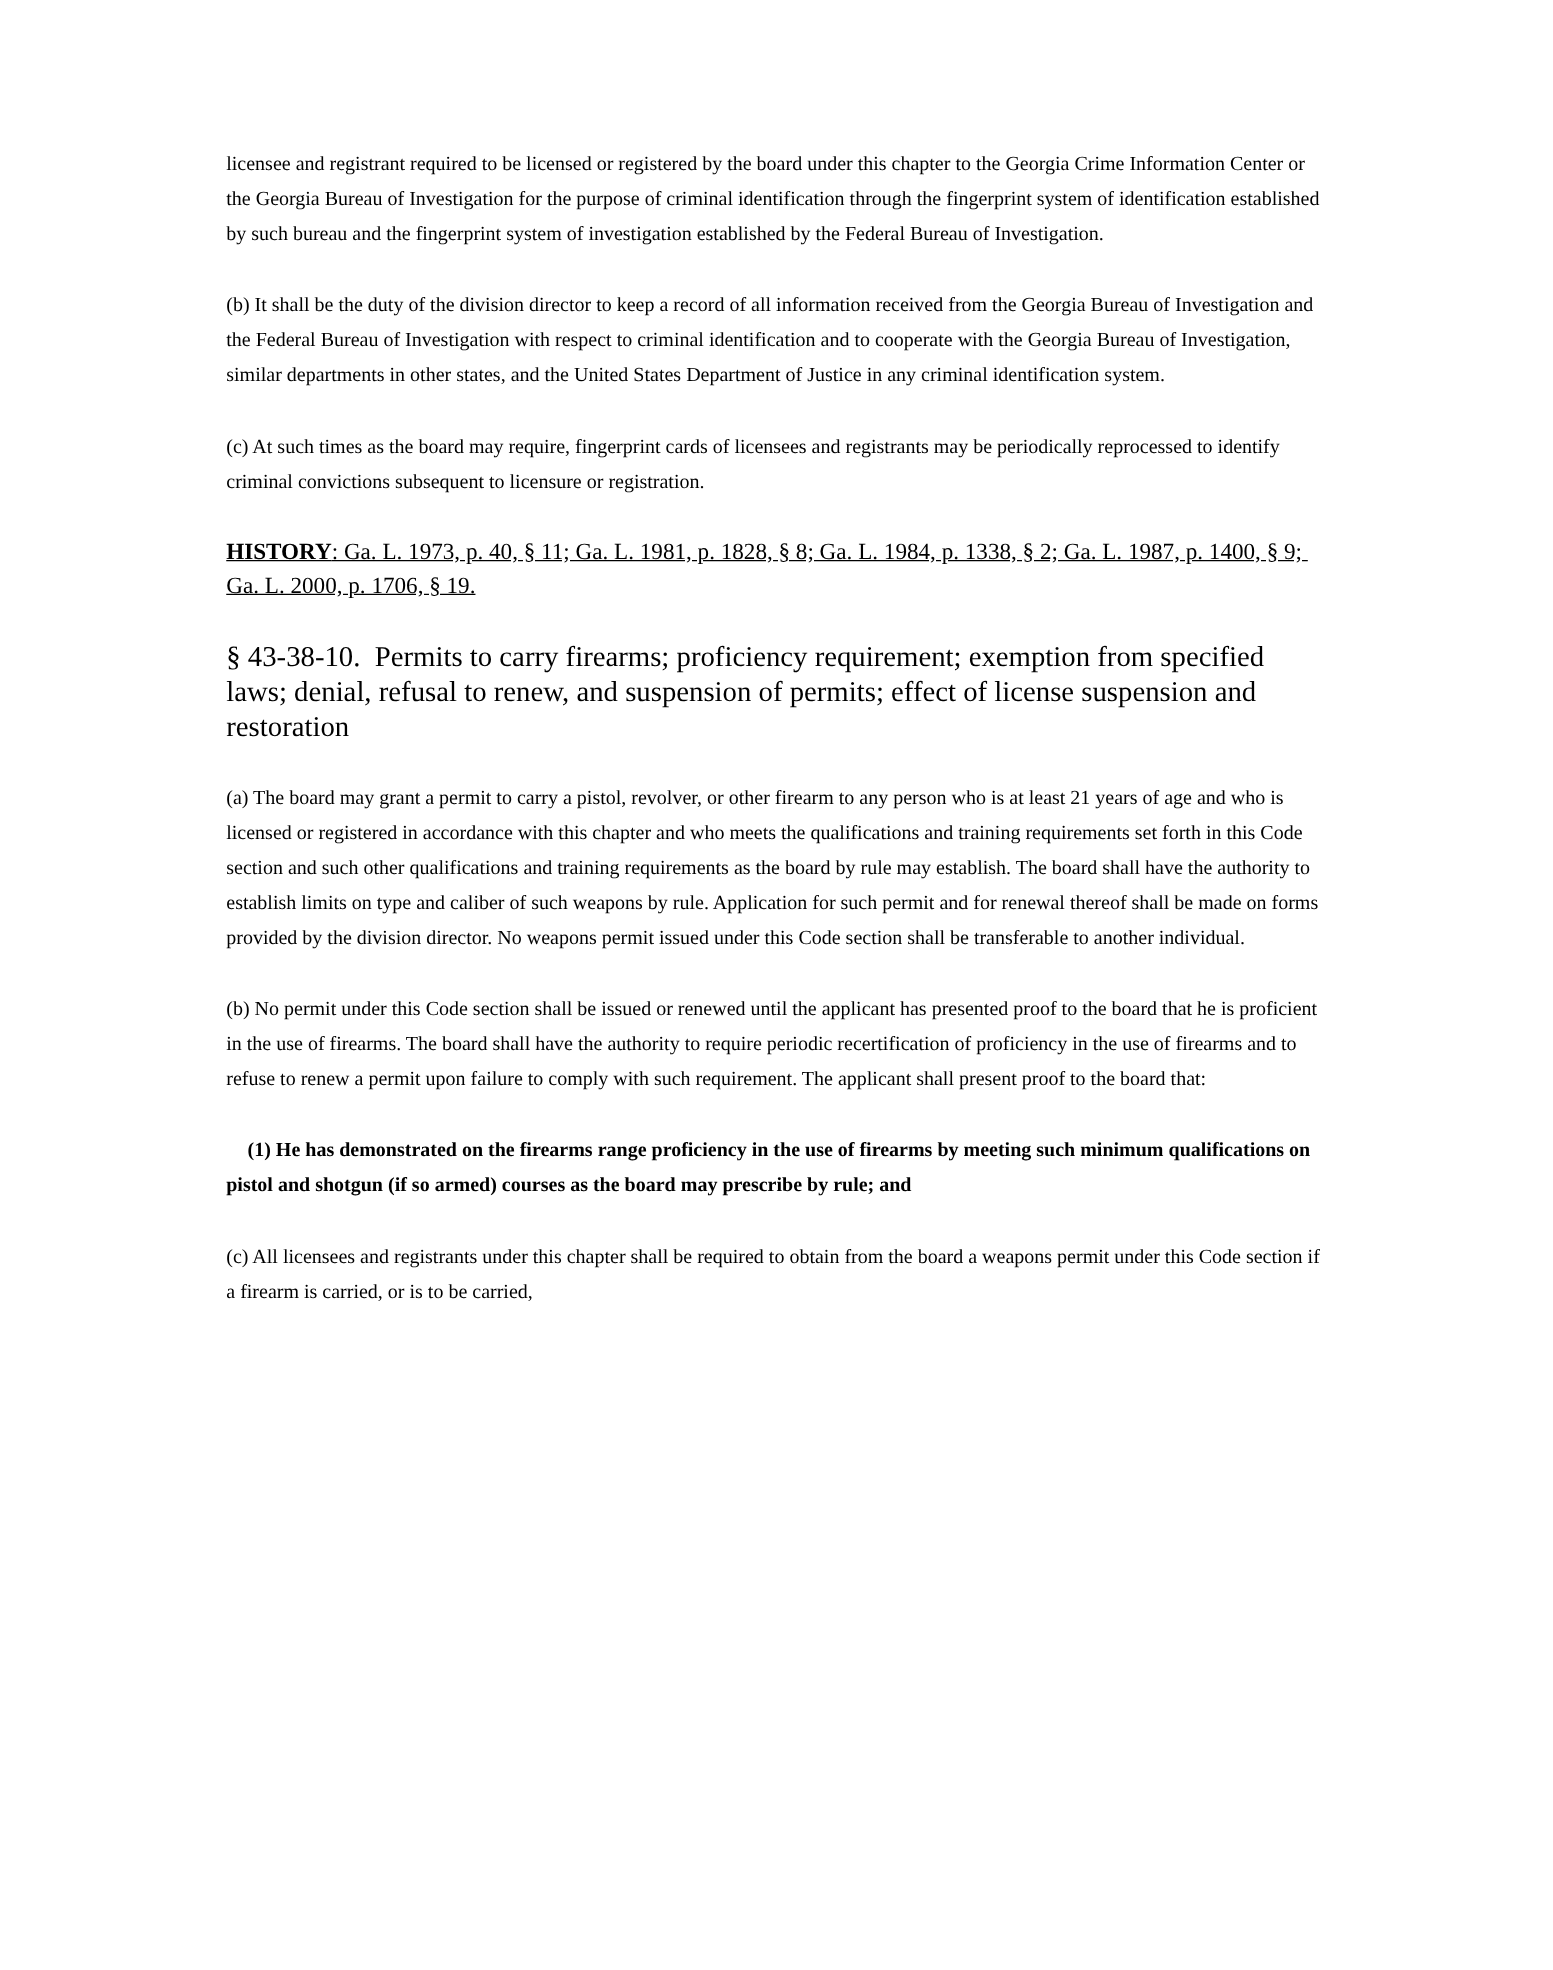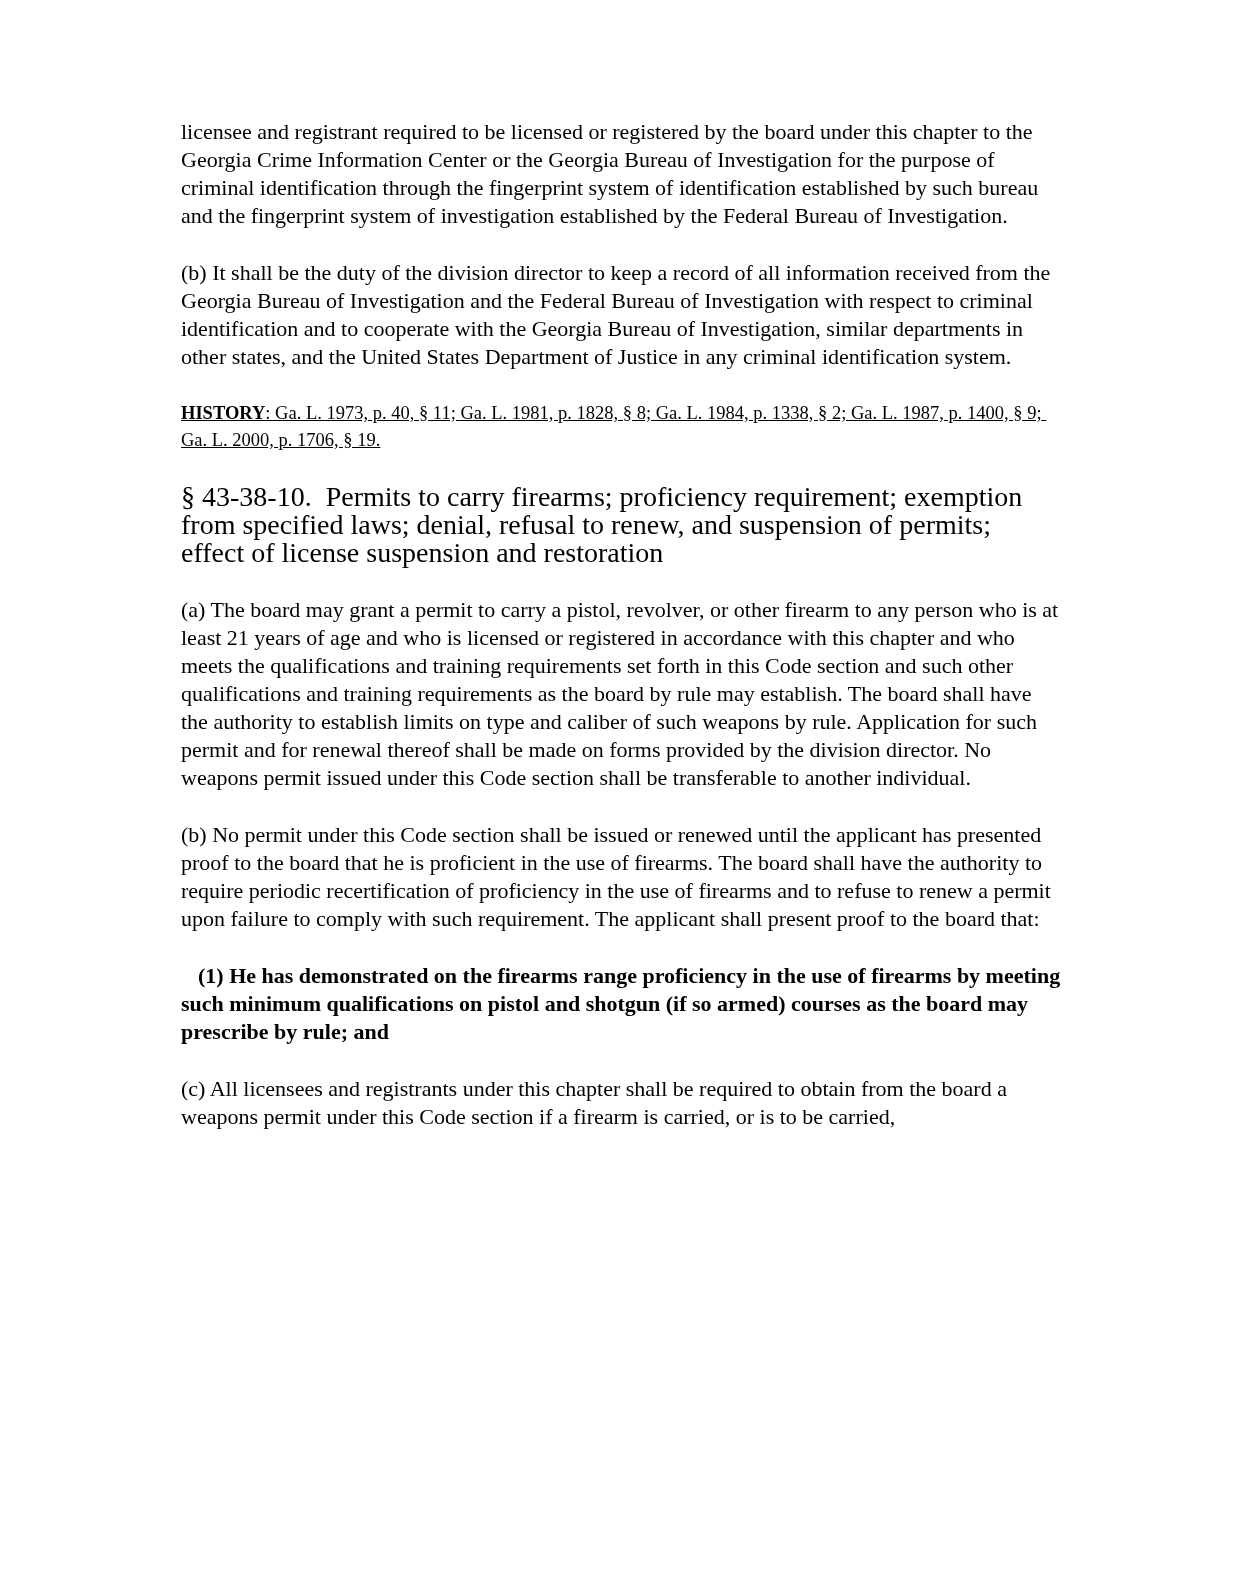--- a/index.html
+++ b/index.html
@@ -15,51 +15,52 @@
   }
   .page {
     box-sizing: border-box;
     width: 1242px;
     height: 1576px;
     padding: 118px 181px 0 181px;
     background: #ffffff;
   }
   .para {
     margin: 0 0 29px 0;
-    font-size: 22px;
+    font-size: 16px;
     line-height: 28px;
     white-space: pre-wrap;
     color: #000000;
   }
   .para.history {
     font-size: 18.5px;
     line-height: 27px;
     text-decoration: underline;
   }
   .para.history .history-label {
     font-weight: bold;
   }
   .para.heading {
-    font-size: 28px;
+    font-size: 23px;
     line-height: 28px;
   }
   .para.indent {
     text-indent: 17px;
     font-weight: bold;
   }
 </style>
 </head>
 <body>
 
 <div class="page">
 
   <p class="para">licensee and registrant required to be licensed or registered by the board under this chapter to the Georgia Crime Information Center or the Georgia Bureau of Investigation for the purpose of criminal identification through the fingerprint system of identification established by such bureau and the fingerprint system of investigation established by the Federal Bureau of Investigation.</p>
 
   <p class="para">(b) It shall be the duty of the division director to keep a record of all information received from the Georgia Bureau of Investigation and the Federal Bureau of Investigation with respect to criminal identification and to cooperate with the Georgia Bureau of Investigation, similar departments in other states, and the United States Department of Justice in any criminal identification system.</p>
 
+  <p class="para">(c) At such times as the board may require, fingerprint cards of licensees and registrants may be periodically reprocessed to identify criminal convictions subsequent to licensure or registration.</p>
 
   <p class="para history"><span class="history-label">HISTORY</span><span>: Ga. L. 1973, p. 40, § 11; Ga. L. 1981, p. 1828, § 8; Ga. L. 1984, p. 1338, § 2; Ga. L. 1987, p. 1400, § 9; Ga. L. 2000, p. 1706, § 19.</span></p>
 
   <p class="para heading">§ 43-38-10.  Permits to carry firearms; proficiency requirement; exemption from specified laws; denial, refusal to renew, and suspension of permits; effect of license suspension and restoration</p>
 
   <p class="para">(a) The board may grant a permit to carry a pistol, revolver, or other firearm to any person who is at least 21 years of age and who is licensed or registered in accordance with this chapter and who meets the qualifications and training requirements set forth in this Code section and such other qualifications and training requirements as the board by rule may establish. The board shall have the authority to establish limits on type and caliber of such weapons by rule. Application for such permit and for renewal thereof shall be made on forms provided by the division director. No weapons permit issued under this Code section shall be transferable to another individual.</p>
 
   <p class="para">(b) No permit under this Code section shall be issued or renewed until the applicant has presented proof to the board that he is proficient in the use of firearms. The board shall have the authority to require periodic recertification of proficiency in the use of firearms and to refuse to renew a permit upon failure to comply with such requirement. The applicant shall present proof to the board that:</p>
 
   <p class="para indent">(1) He has demonstrated on the firearms range proficiency in the use of firearms by meeting such minimum qualifications on pistol and shotgun (if so armed) courses as the board may prescribe by rule; and</p>

